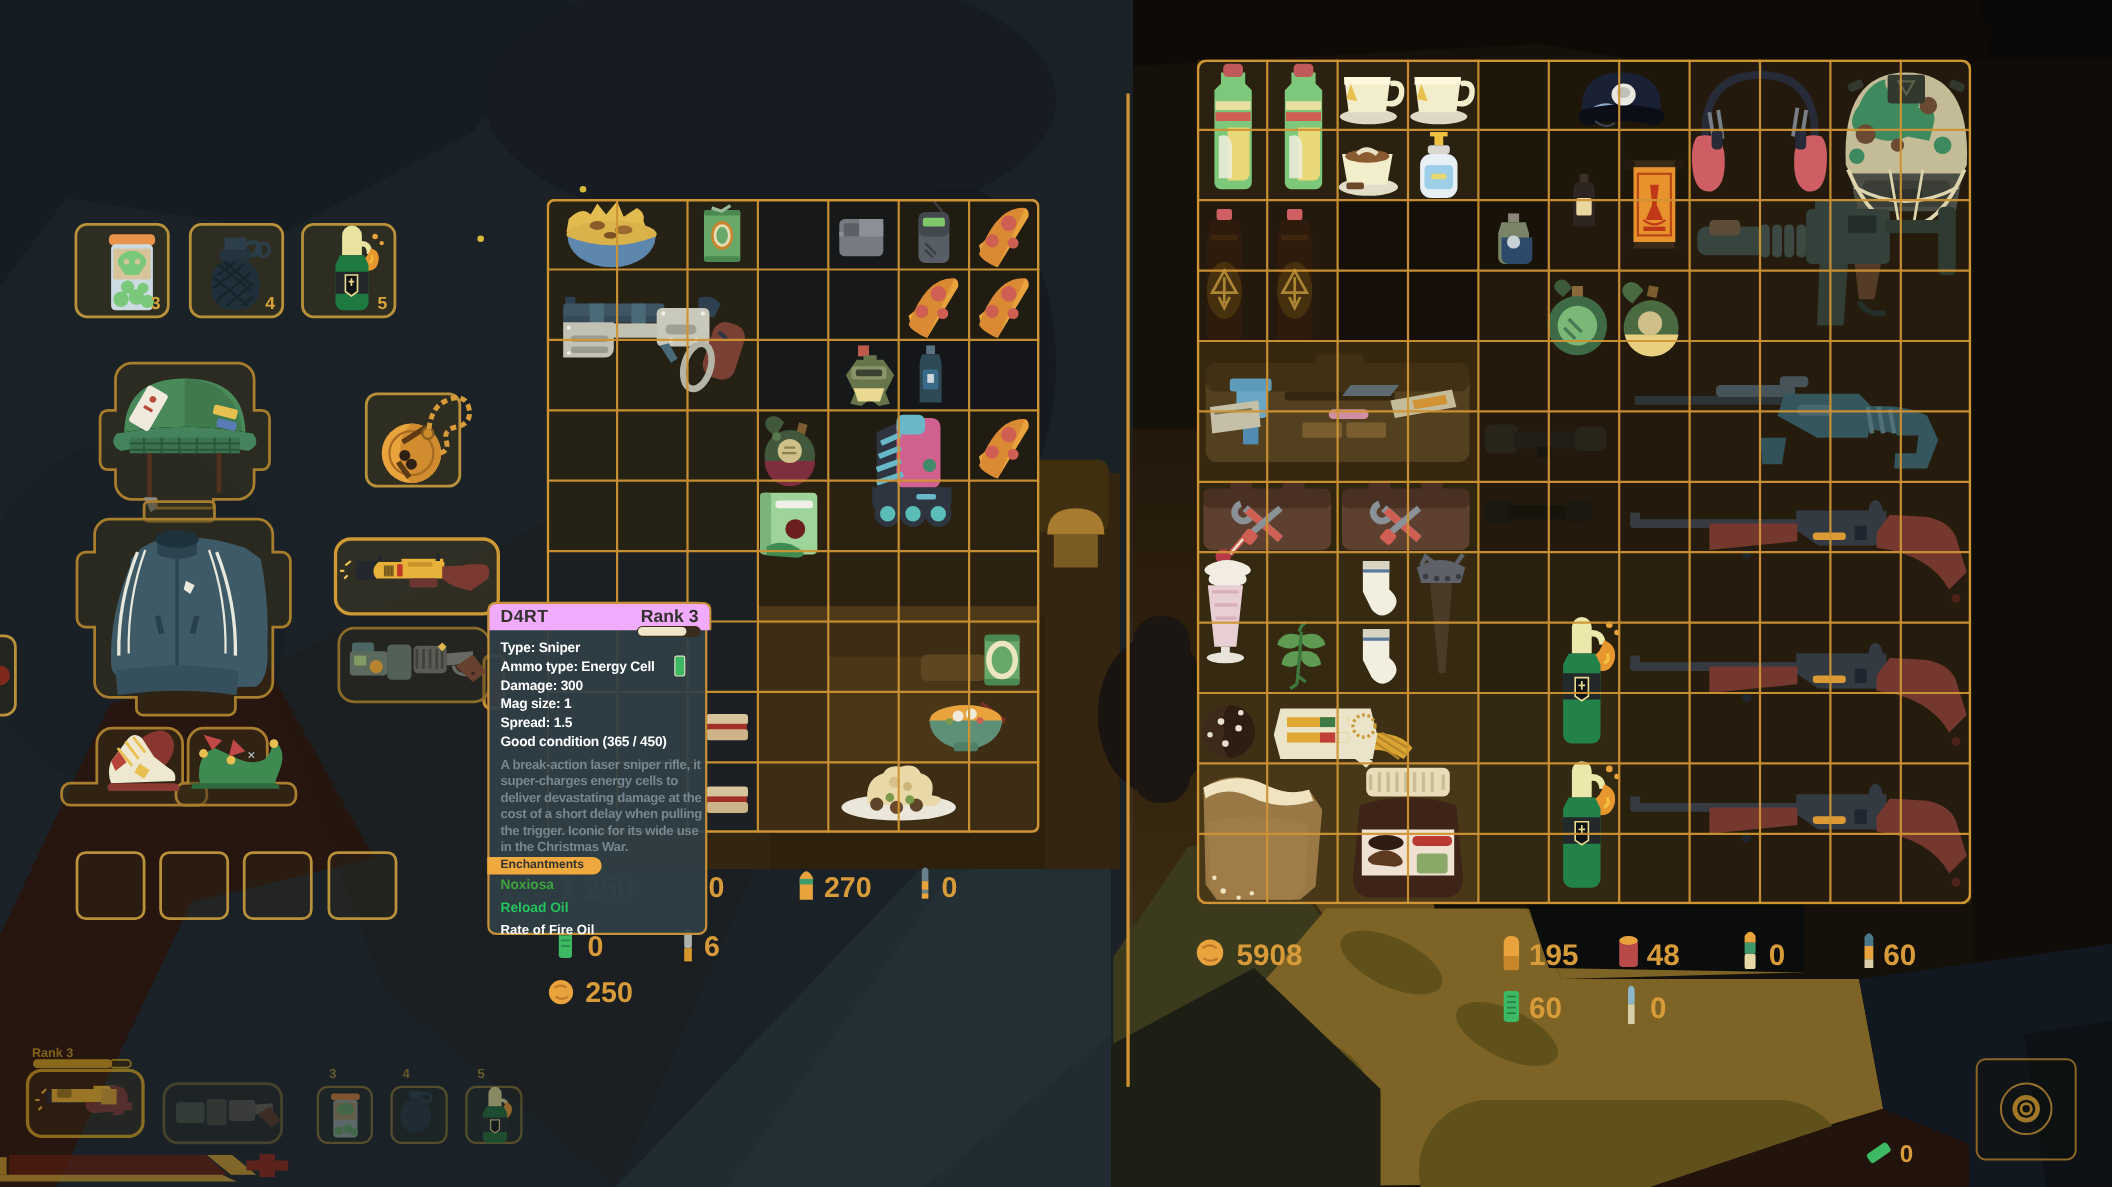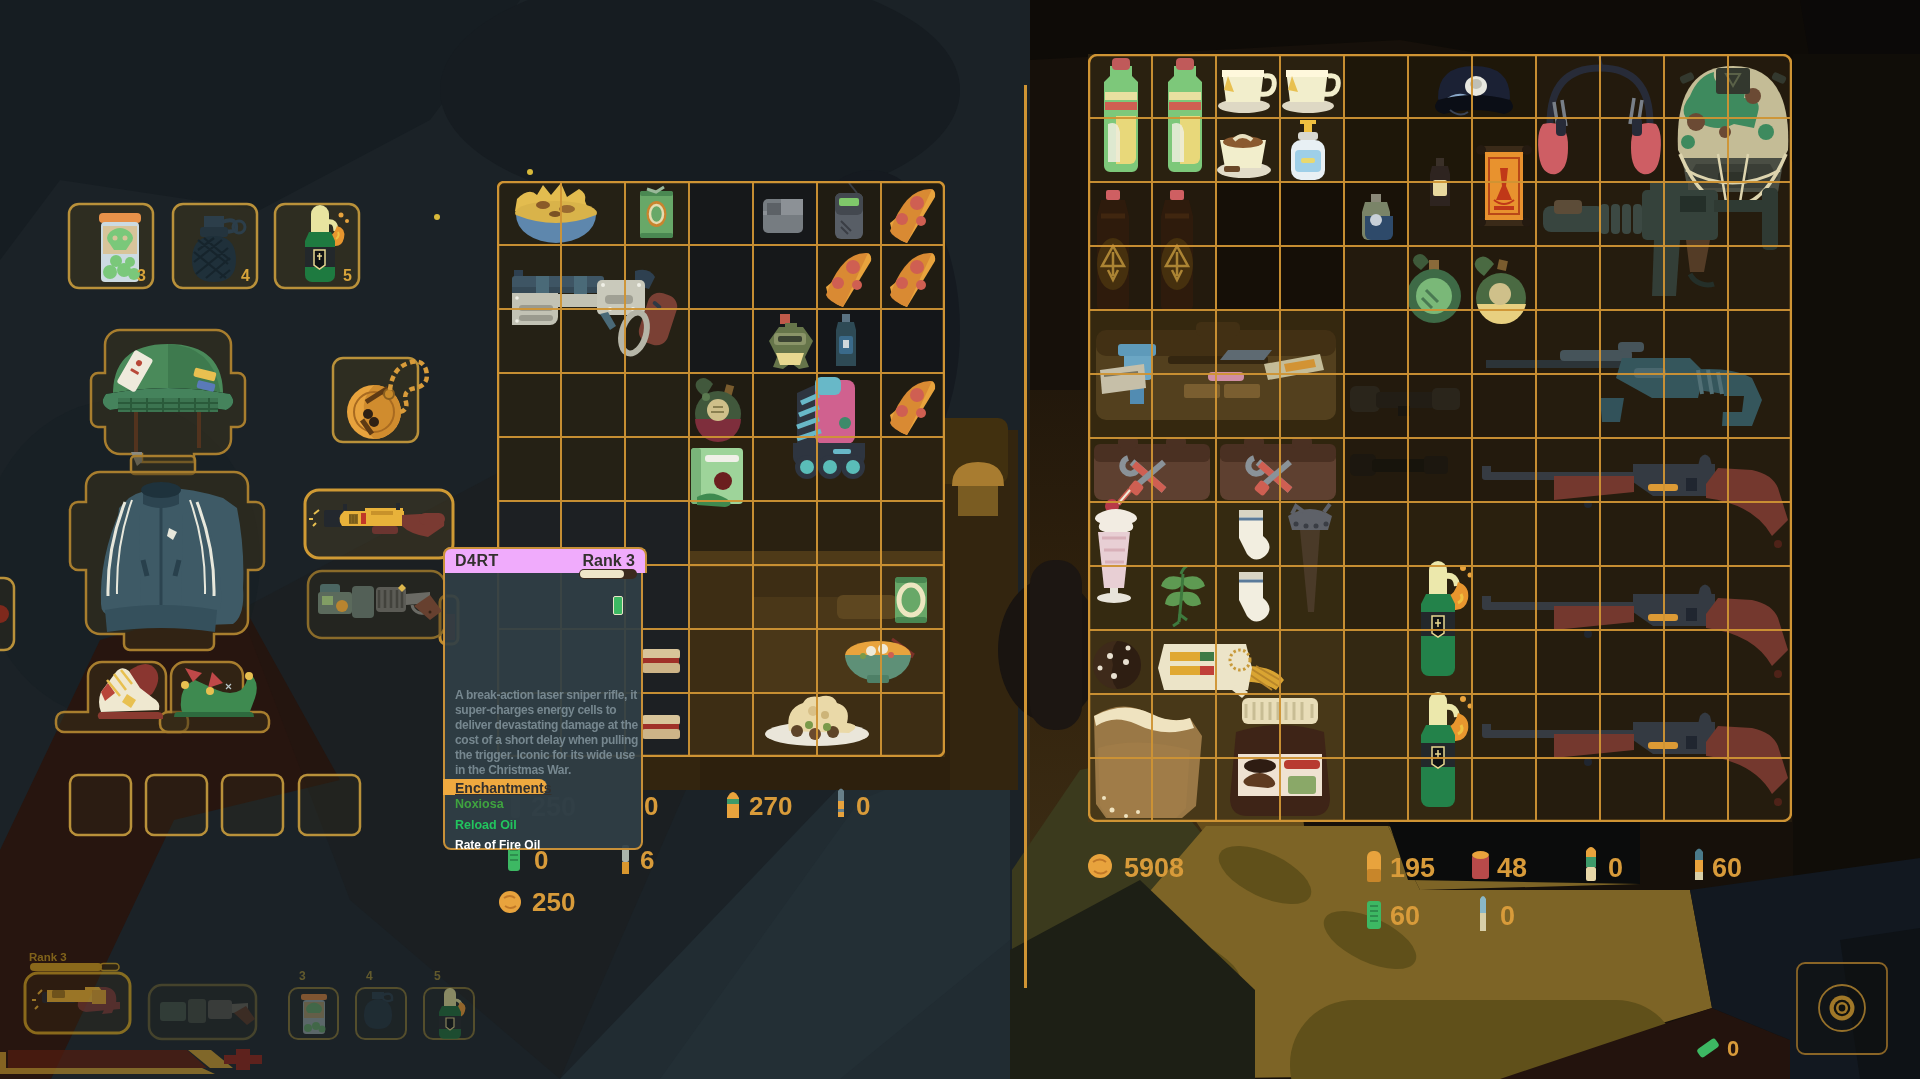--- a/index.html
+++ b/index.html
@@ -592,26 +592,29 @@
   </svg>
 
   <div class="abs" id="tooltip" style="left:443px;top:547px;width:200px;height:303px;border:2px solid #c89038;border-radius:8px;background:rgba(47,62,70,0.93);box-sizing:border-box;z-index:6;">
     <div class="abs" style="left:-2px;top:-2px;width:200px;height:24px;background:#f0abfc;border-radius:8px 8px 0 0;border:2px solid #c89038;border-bottom:none;">
       <span class="abs" style="left:10px;top:3px;font-size:16px;font-weight:bold;color:#33302e;letter-spacing:0.5px;">D4RT</span>
       <span class="abs" style="right:10px;top:3px;font-size:16px;font-weight:bold;color:#33302e;">Rank 3</span>
     </div>
     <div class="abs" style="right:4px;top:20px;width:58px;height:10px;background:#3b2a1e;border-radius:6px;">
       <div class="abs" style="left:1px;top:1px;width:44px;height:8px;background:#efe5c8;border-radius:5px;"></div>
     </div>
+    <div class="abs" style="left:10px;top:32px;width:182px;color:#fff;font-size:12.5px;font-weight:bold;line-height:16.9px;letter-spacing:-0.2px;">
+      Type: Sniper<br>Ammo type: Energy Cell<br>Damage: 300<br>Mag size: 1<br>Spread: 1.5<br>Good condition (365 / 450)
+    </div>
     <div class="abs" style="left:168px;top:47px;width:8px;height:17px;background:#3db863;border:1.5px solid #e8e4c8;border-radius:2px;"></div>
     <div class="abs" style="left:10px;top:139px;width:186px;color:#76878f;font-size:12px;font-weight:bold;line-height:15px;letter-spacing:-0.3px;">
       A break-action laser sniper rifle, it super-charges energy cells to deliver devastating damage at the cost of a short delay when pulling the trigger. Iconic for its wide use in the Christmas War.
     </div>
     <div class="abs" style="left:-2px;top:230px;width:104px;height:16px;background:#efa93f;border-radius:0 8px 8px 0;">
-      <span class="abs" style="left:12px;top:1px;font-size:14px;font-weight:bold;color:#33302e;text-decoration:underline;">Enchantments</span>
+      <span class="abs" style="left:12px;top:1px;font-size:11px;font-weight:bold;color:#33302e;">Enchantments</span>
     </div>
     <div class="abs" style="left:10px;top:248px;font-size:12.5px;font-weight:bold;color:#3fa33f;">Noxiosa</div>
     <div class="abs" style="left:10px;top:269px;font-size:12.5px;font-weight:bold;color:#22c55e;">Reload Oil</div>
     <div class="abs" style="left:10px;top:289px;font-size:12px;font-weight:bold;color:#fff;">Rate of Fire Oil</div>
   </div>
 
   <svg class="abs" id="leftpanel" style="left:0;top:0" width="500" height="900" viewBox="0 0 500 900">
     <g stroke="#b9913a" stroke-width="2.5" fill="rgba(62,54,30,0.55)">
       <rect x="69" y="204" width="84" height="84" rx="10"></rect>
       <rect x="173" y="204" width="84" height="84" rx="10"></rect>

